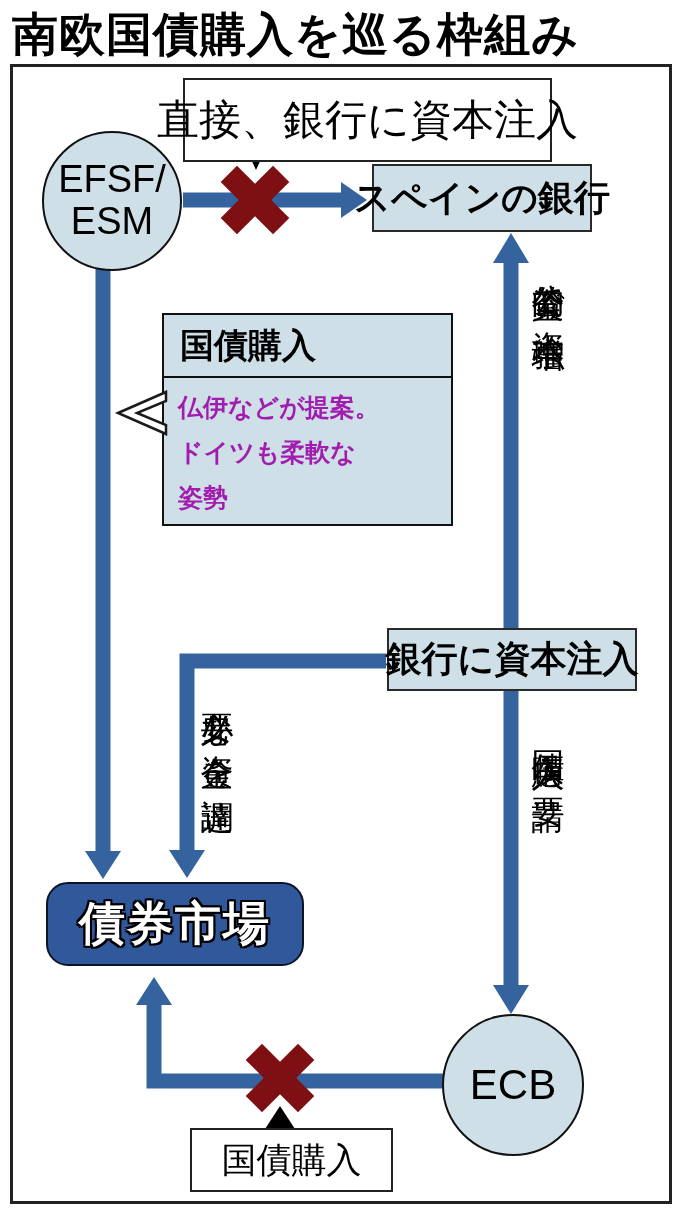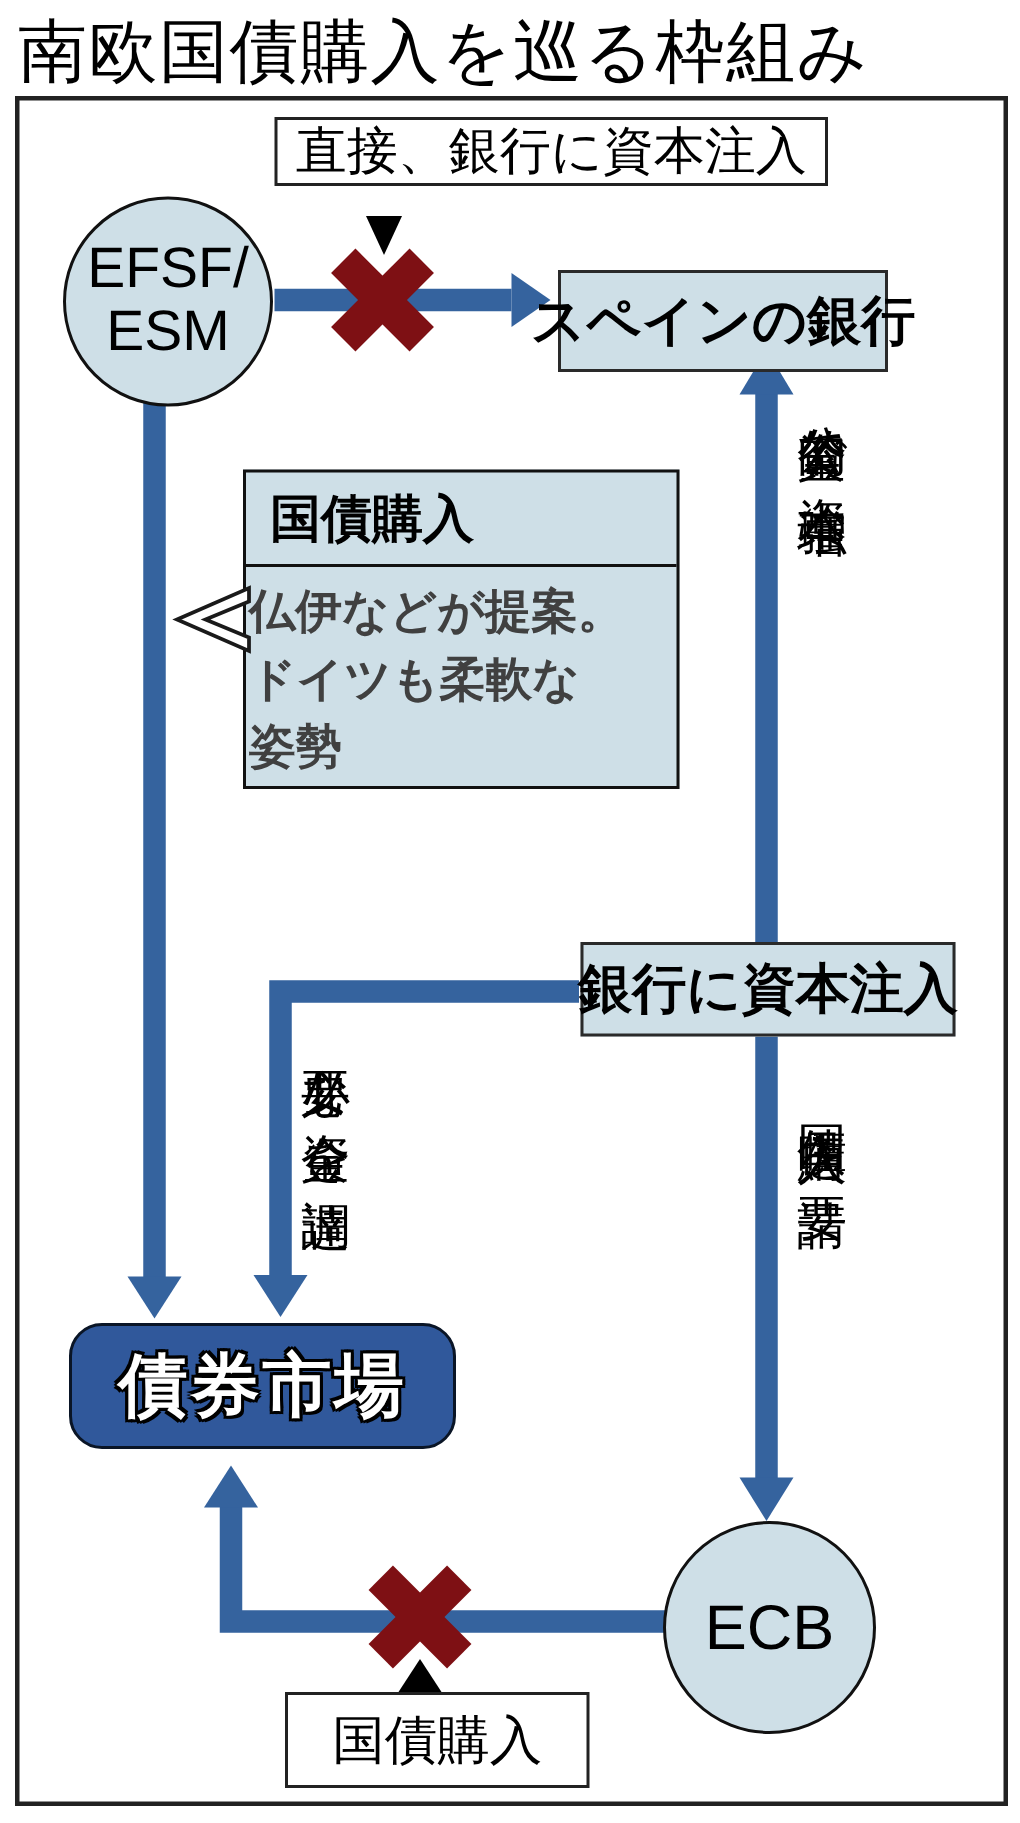--- a/index.html
+++ b/index.html
@@ -9,21 +9,21 @@
     --market-fill:#30589b;
     --line-black:#1a1a1a;
   }
   *{box-sizing:border-box;margin:0;padding:0;}
   html,body{background:#fff;}
   body{font-family:"Liberation Sans","DejaVu Sans",sans-serif;}
   #stage{position:relative;width:680px;height:1215px;background:#fff;overflow:hidden;}
 
   .title{
     position:absolute;left:12px;top:4px;width:660px;
-    font-size:46px;font-weight:normal;color:#000;letter-spacing:1px;white-space:nowrap;
+    font-size:46px;font-weight:bold;color:#000;letter-spacing:1px;white-space:nowrap;
   }
   .frame{
     position:absolute;left:10px;top:64px;width:662px;height:1140px;
     border:3px solid #222;background:#fff;z-index:0;
   }
   svg.layer{position:absolute;left:0;top:0;width:680px;height:1215px;}
   #arrows{z-index:1;}
   #overlay{z-index:3;pointer-events:none;}
 
   .shaft{stroke:var(--arrow-blue);stroke-width:15;fill:none;}
@@ -38,46 +38,46 @@
     color:#000;text-align:center;
   }
   .bluebox{
     background:var(--node-fill);border:2px solid #2a2a2a;
     font-weight:bold;color:#000;white-space:nowrap;
   }
   .whitebox{
     background:#fff;border:2px solid #222;color:#000;white-space:nowrap;
   }
   #efsf{left:42px;top:131px;width:140px;height:140px;font-size:38px;line-height:1.1;white-space:pre-line;}
-  #banks{left:372px;top:180px;width:220px;height:68px;font-size:36px;}
+  #banks{left:372px;top:164px;width:220px;height:68px;font-size:36px;}
   #gov{left:387px;top:628px;width:250px;height:63px;font-size:36px;}
   #ecb{left:442px;top:1014px;width:142px;height:142px;font-size:42px;align-items:center;}
   #market{
     left:46px;top:882px;width:258px;height:84px;background:var(--market-fill);
     border:2px solid #0a1526;border-radius:22px;z-index:2;position:absolute;
     display:flex;align-items:center;justify-content:center;
   }
   #market .mlabel{
     color:#fff;font-weight:bold;font-size:46px;letter-spacing:2px;white-space:nowrap;
     text-shadow:-2px -2px 0 #000,2px -2px 0 #000,-2px 2px 0 #000,2px 2px 0 #000,
                  0 -2px 0 #000,0 2px 0 #000,-2px 0 0 #000,2px 0 0 #000;
   }
-  #direct-label{left:183px;top:78px;width:369px;height:46px;font-size:34px;}
+  #direct-label{left:183px;top:78px;width:369px;height:84px;font-size:42px;}
   #purchase-label{left:190px;top:1128px;width:203px;height:64px;font-size:35px;}
 
   #callout{
     position:absolute;left:162px;top:313px;width:291px;height:213px;z-index:2;
     background:var(--node-fill);border:2.5px solid #111;
   }
   #callout .head-row{
     height:63px;border-bottom:2px solid #111;display:flex;align-items:center;
     padding-left:16px;font-size:34px;font-weight:bold;color:#000;
   }
   #callout .body-row{
-    padding:7px 10px 0 2px;font-size:31px;font-weight:bold;color:#404040;
+    padding:7px 10px 0 14px;font-size:25px;font-weight:bold;color:#a21caf;
     line-height:45px;white-space:pre-line;
   }
   .vtext{
     position:absolute;z-index:2;writing-mode:vertical-rl;text-orientation:upright;
     font-size:33px;color:#000;letter-spacing:2px;line-height:40px;
   }
   #vt-public{left:528px;top:258px;height:340px;}
   #vt-request{left:528px;top:724px;height:260px;}
   #vt-raise{left:198px;top:686px;height:200px;line-height:39px;}
 </style>

